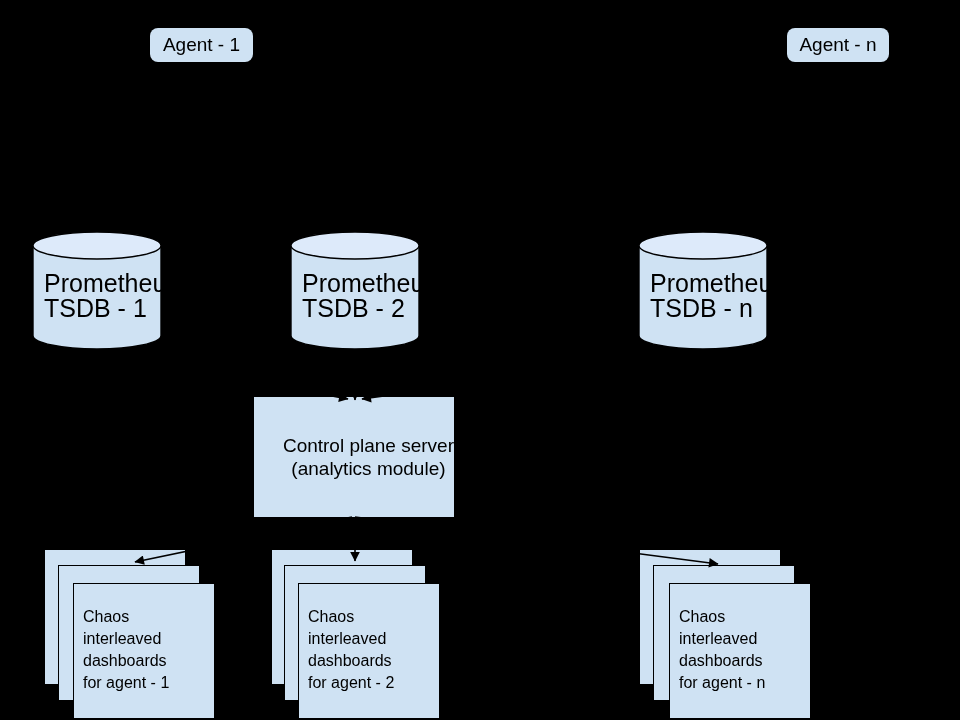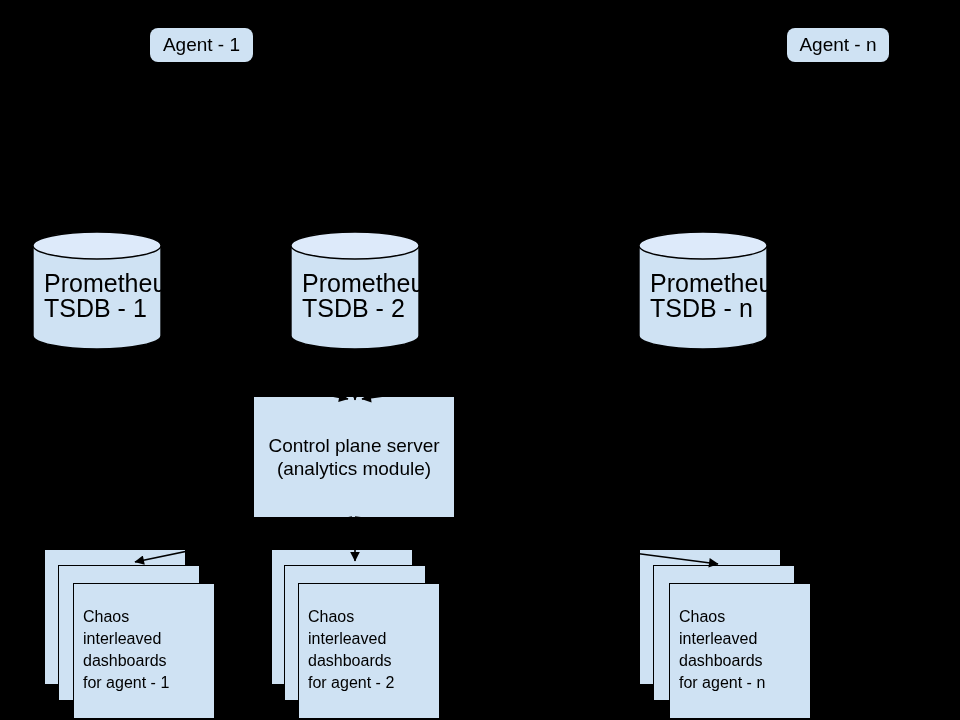--- a/index.html
+++ b/index.html
@@ -40,21 +40,21 @@
   .cyl-label {
     position: absolute; top: 271px; width: 122px;
     font-size: 25px; line-height: 25px;
     white-space: pre-line; z-index: 3;
   }
   .cyl-label-1 { left: 44px; } .cyl-label-2 { left: 302px; } .cyl-label-n { left: 650px; }
 
   .control-box {
     position: absolute; left: 254px; top: 397px; width: 200px; height: 120px;
     background: var(--shape-fill);
-    display: flex; align-items: center; justify-content: center; text-align: center;
+    display: flex; align-items: center; justify-content: flex-end; text-align: center;
     font-size: 19px; line-height: 23px; white-space: pre-line;
     z-index: 2;
   }
 
   .sheet {
     position: absolute; width: 142px; height: 136px;
     background: var(--shape-fill);
     border: 1.5px solid var(--line-color);
     z-index: 1;
   }

